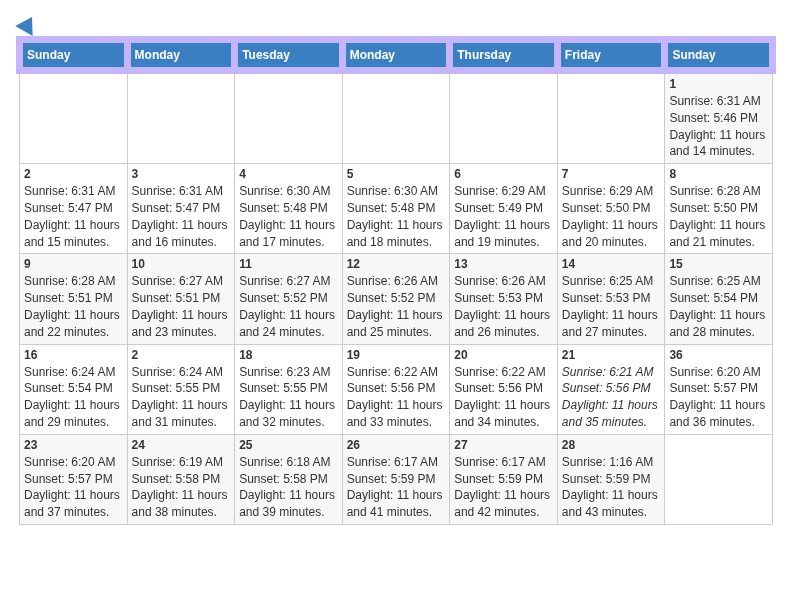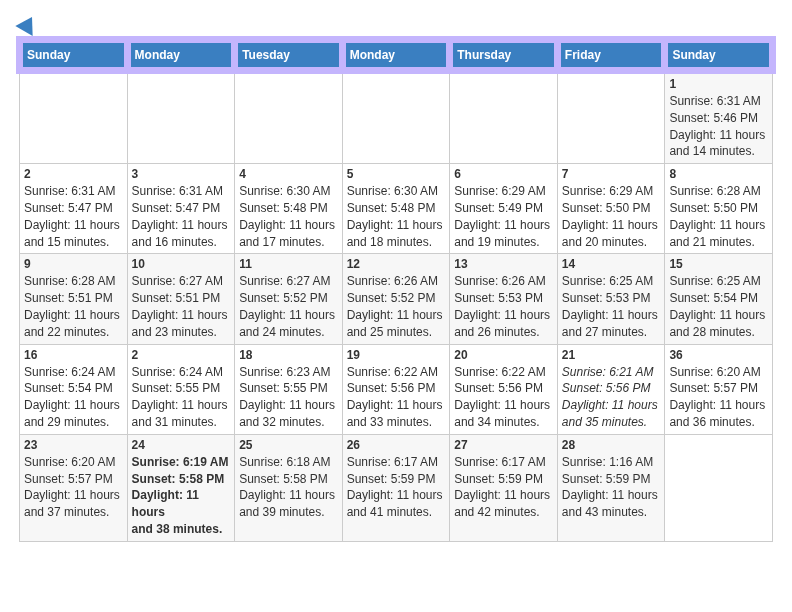--- a/index.html
+++ b/index.html
@@ -286,21 +286,21 @@
       <tr>
         <td>
           <div class="day-num">23</div>
           <div class="day-info" style="white-space: pre-line;">Sunrise: 6:20 AM
 Sunset: 5:57 PM
 Daylight: 11 hours
 and 37 minutes.</div>
         </td>
         <td>
           <div class="day-num">24</div>
-          <div class="day-info" style="white-space: pre-line; font-weight: bold;">Sunrise: 6:19 AM
+          <div class="day-info" style="white-space: pre-line;">Sunrise: 6:19 AM
 Sunset: 5:58 PM
 Daylight: 11 hours
 and 38 minutes.</div>
         </td>
         <td>
           <div class="day-num">25</div>
           <div class="day-info" style="white-space: pre-line;">Sunrise: 6:18 AM
 Sunset: 5:58 PM
 Daylight: 11 hours
 and 39 minutes.</div>

